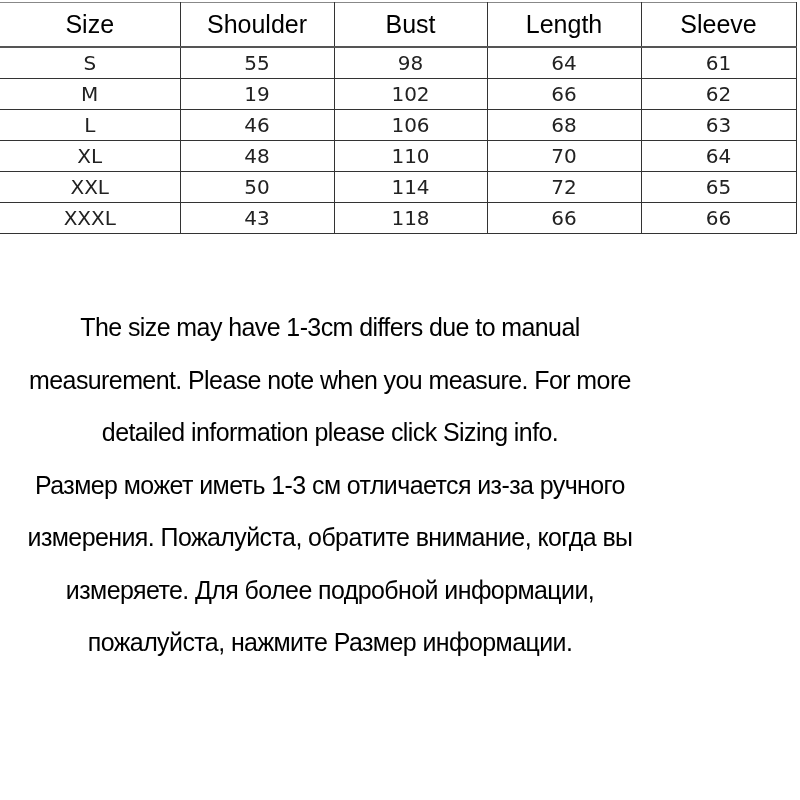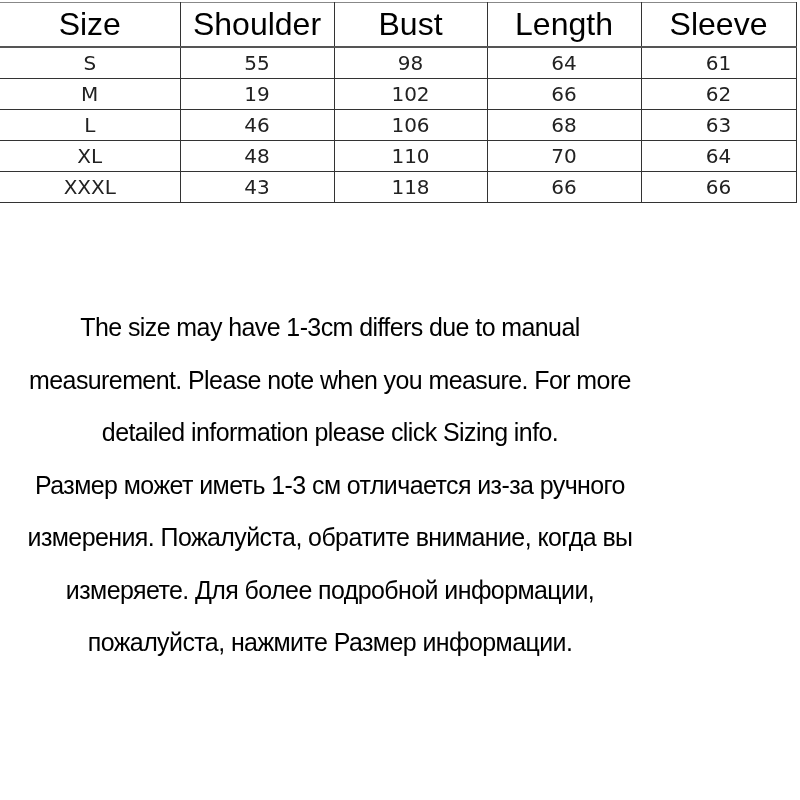--- a/index.html
+++ b/index.html
@@ -30,21 +30,21 @@
     .size-table col.c4 { width: 155px; }
     .size-table th, .size-table td {
       border: 1.5px solid #333;
       text-align: center;
       padding: 0;
     }
     .size-table th {
       height: 43px;
       font-family: "Liberation Sans", sans-serif;
       font-weight: normal;
-      font-size: 32px;
+      font-size: 25px;
       color: #000;
       border-bottom: 2px solid #555;
     }
     .size-table td {
       height: 30px;
       font-family: "DejaVu Sans", sans-serif;
       font-size: 20px;
       color: #222;
     }
     .size-table tr:first-child th { border-top: 1.5px solid #888; }
@@ -109,20 +109,27 @@
       <td>63</td>
     </tr>
     <tr>
       <td>XL</td>
       <td>48</td>
       <td>110</td>
       <td>70</td>
       <td>64</td>
     </tr>
     <tr>
+      <td>XXL</td>
+      <td>50</td>
+      <td>114</td>
+      <td>72</td>
+      <td>65</td>
+    </tr>
+    <tr>
       <td>XXXL</td>
       <td>43</td>
       <td>118</td>
       <td>66</td>
       <td>66</td>
     </tr>
   </tbody>
 </table>
 
 <div class="notes">

